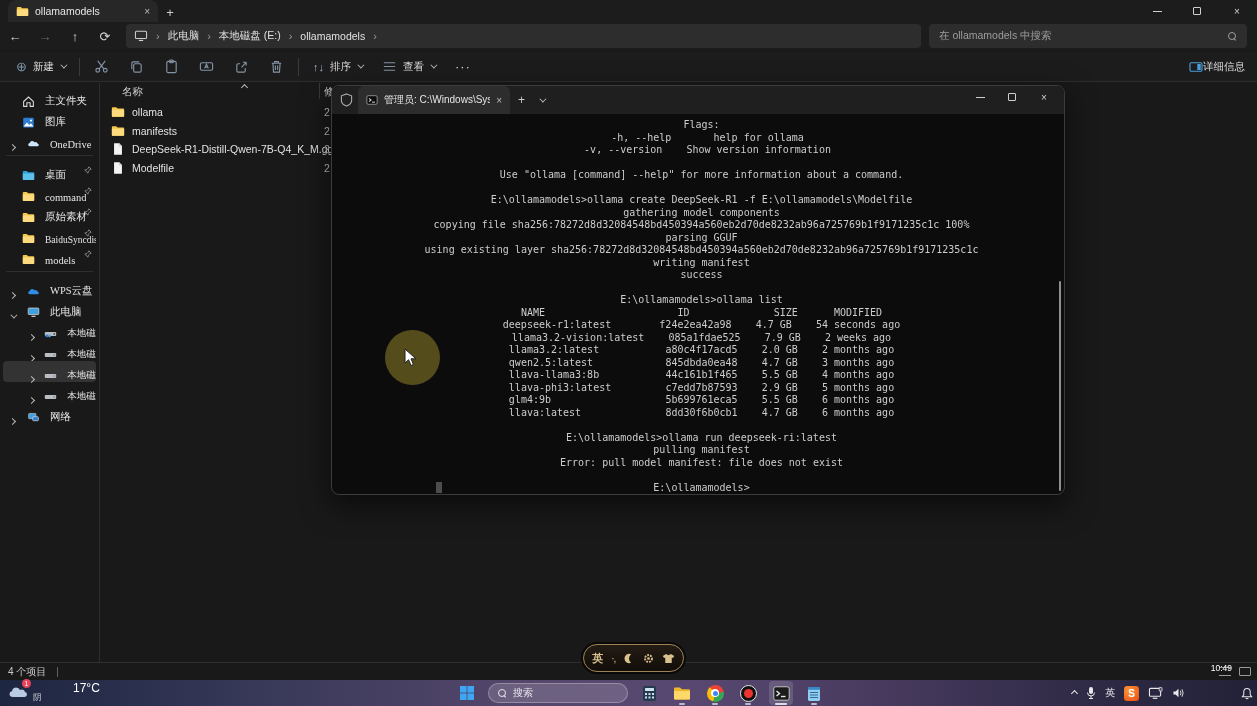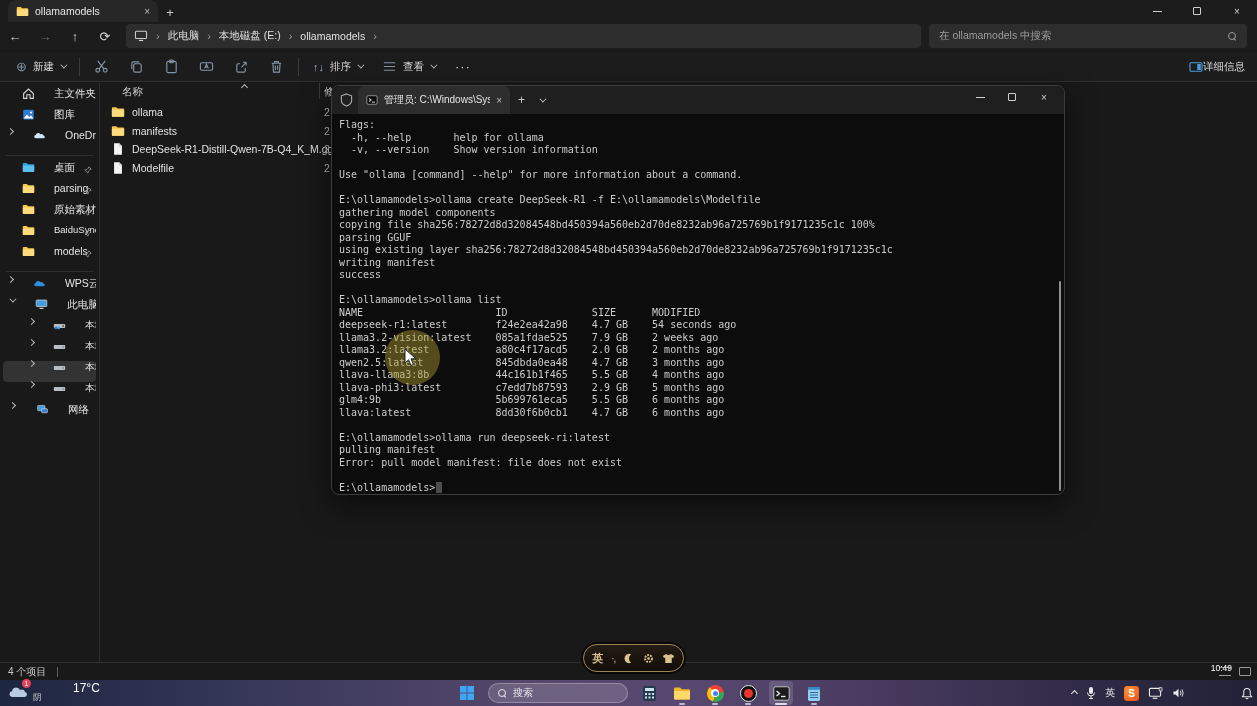--- a/index.html
+++ b/index.html
@@ -37,21 +37,21 @@
   .tb-divider { width:1px; height:18px; background:#3a3a3a; margin:0 4px; }
   .tb-svg { width:15px; height:15px; stroke:#8494a6; fill:none; stroke-width:1.2; }
   .chev { display:inline-block; width:5px; height:5px; border-right:1px solid #b8b8b8; border-bottom:1px solid #b8b8b8; }
   .chev.down { transform:rotate(45deg) translateY(-2px); }
   .chev.right { transform:rotate(-45deg); }
   .chev.up { transform:rotate(-135deg); }
   .details-btn { position:absolute; right:12px; display:flex; align-items:center; color:#dcdcdc; }
 
   .body { position:absolute; left:0; top:83px; width:100%; height:579px; display:flex; }
   .sidebar { width:100px; border-right:1px solid #2e2e2e; padding-top:4px; font-size:10.5px; overflow:hidden; }
-  .sb-item { position:relative; display:flex; align-items:flex-start; height:21px; padding-left:19px; gap:19px; border-radius:4px; margin:0 3px; white-space:nowrap; }
+  .sb-item { position:relative; display:flex; align-items:flex-end; height:21px; padding-left:19px; gap:10px; border-radius:4px; margin:0 3px; white-space:nowrap;font-family:Liberation Serif, serif; }
   .sb-item.haschev { padding-left:4px; }
   .sb-item.indent { padding-left:26px; }
   .sb-item.selected { background:#333333; }
   .sb-chev { width:10px; display:flex; justify-content:center; }
   .sb-label { overflow:hidden; }
   .sb-pin { position:absolute; right:4px; top:5px; }
   .sb-div { height:1px; background:#2e2e2e; margin:5px 6px; }
   .icon12 { width:13px; height:13px; flex:none; }
 
   .filepane { position:relative; flex:1; overflow:hidden; }
@@ -75,21 +75,21 @@
   
   .terminal { position:absolute; left:331px; top:85px; width:734px; height:410px; background:#0c0c0c;
               border:1px solid #3c3c3c; border-radius:8px; box-shadow:0 10px 30px rgba(0,0,0,.6); z-index:10; }
   .t-titlebar { position:relative; height:28px; background:#1f1f1f; border-radius:8px 8px 0 0; display:flex; align-items:center; }
   .t-shield { margin:0 5px 0 8px; }
   .t-tab { display:flex; align-items:center; gap:6px; background:#2d2d2d; height:28px; padding:0 8px; width:152px; font-size:10px; border-radius:6px 6px 0 0; }
   .t-tab .ttl { flex:1; white-space:nowrap; overflow:hidden; }
   .t-plus { margin-left:8px; color:#ccc; font-size:12px; }
   .t-drop { margin-left:14px; }
   .t-controls { position:absolute; right:4px; top:0; display:flex; height:28px; }
-  .t-content { position:relative; height:478px; overflow:hidden; }
+  .t-content { position:relative; height:478px; overflow:hidden;text-align:center; }
   .t-pre { margin:0; padding:5px 0 0 7px; font-family:"DejaVu Sans Mono", monospace; font-size:10px; line-height:12.5px; color:#cccccc; white-space:pre; }
   .t-cursor { position:absolute; left:104px; top:368px; width:6px; height:11px; background:#6a6a6a; opacity:.7; }
   .t-scroll { position:absolute; right:3px; top:195px; width:2px; height:210px; background:#8f8f8f; border-radius:1px; }
 
   
   .click-circle { position:absolute; left:385px; top:330px; width:55px; height:55px; border-radius:50%;
                   background:rgba(176,156,48,0.45); z-index:40; }
   .mouse { position:absolute; left:404px; top:348px; z-index:50; }
 
   
@@ -282,21 +282,21 @@
           <span class="sb-label">桌面</span>
           <svg class="sb-pin" width="8" height="8" viewBox="0 0 10 10">
               <path d="M6 1 L9 4 L7 5 L5.5 6.5 L5 9 L1 5 L3.5 4.5 L5 3 Z" fill="none" stroke="#9a9a9a" stroke-width="1"></path>
             </svg>
         </div>
         <div class="sb-item">
           <svg class="icon12" viewBox="0 0 16 16">
               <path d="M1 3.5 Q1 2.5 2 2.5 L6 2.5 L7.5 4 L14 4 Q15 4 15 5 L15 12.5 Q15 13.5 14 13.5 L2 13.5 Q1 13.5 1 12.5 Z" fill="#f5c84c"></path>
               <path d="M1 5.5 L15 5.5 L15 12.5 Q15 13.5 14 13.5 L2 13.5 Q1 13.5 1 12.5 Z" fill="#fbdb7e"></path>
             </svg>
-          <span class="sb-label">parsing</span>
+          <span class="sb-label">command</span>
           <svg class="sb-pin" width="8" height="8" viewBox="0 0 10 10">
               <path d="M6 1 L9 4 L7 5 L5.5 6.5 L5 9 L1 5 L3.5 4.5 L5 3 Z" fill="none" stroke="#9a9a9a" stroke-width="1"></path>
             </svg>
         </div>
         <div class="sb-item">
           <svg class="icon12" viewBox="0 0 16 16">
               <path d="M1 3.5 Q1 2.5 2 2.5 L6 2.5 L7.5 4 L14 4 Q15 4 15 5 L15 12.5 Q15 13.5 14 13.5 L2 13.5 Q1 13.5 1 12.5 Z" fill="#f5c84c"></path>
               <path d="M1 5.5 L15 5.5 L15 12.5 Q15 13.5 14 13.5 L2 13.5 Q1 13.5 1 12.5 Z" fill="#fbdb7e"></path>
             </svg>
           <span class="sb-label">原始素材</span>

